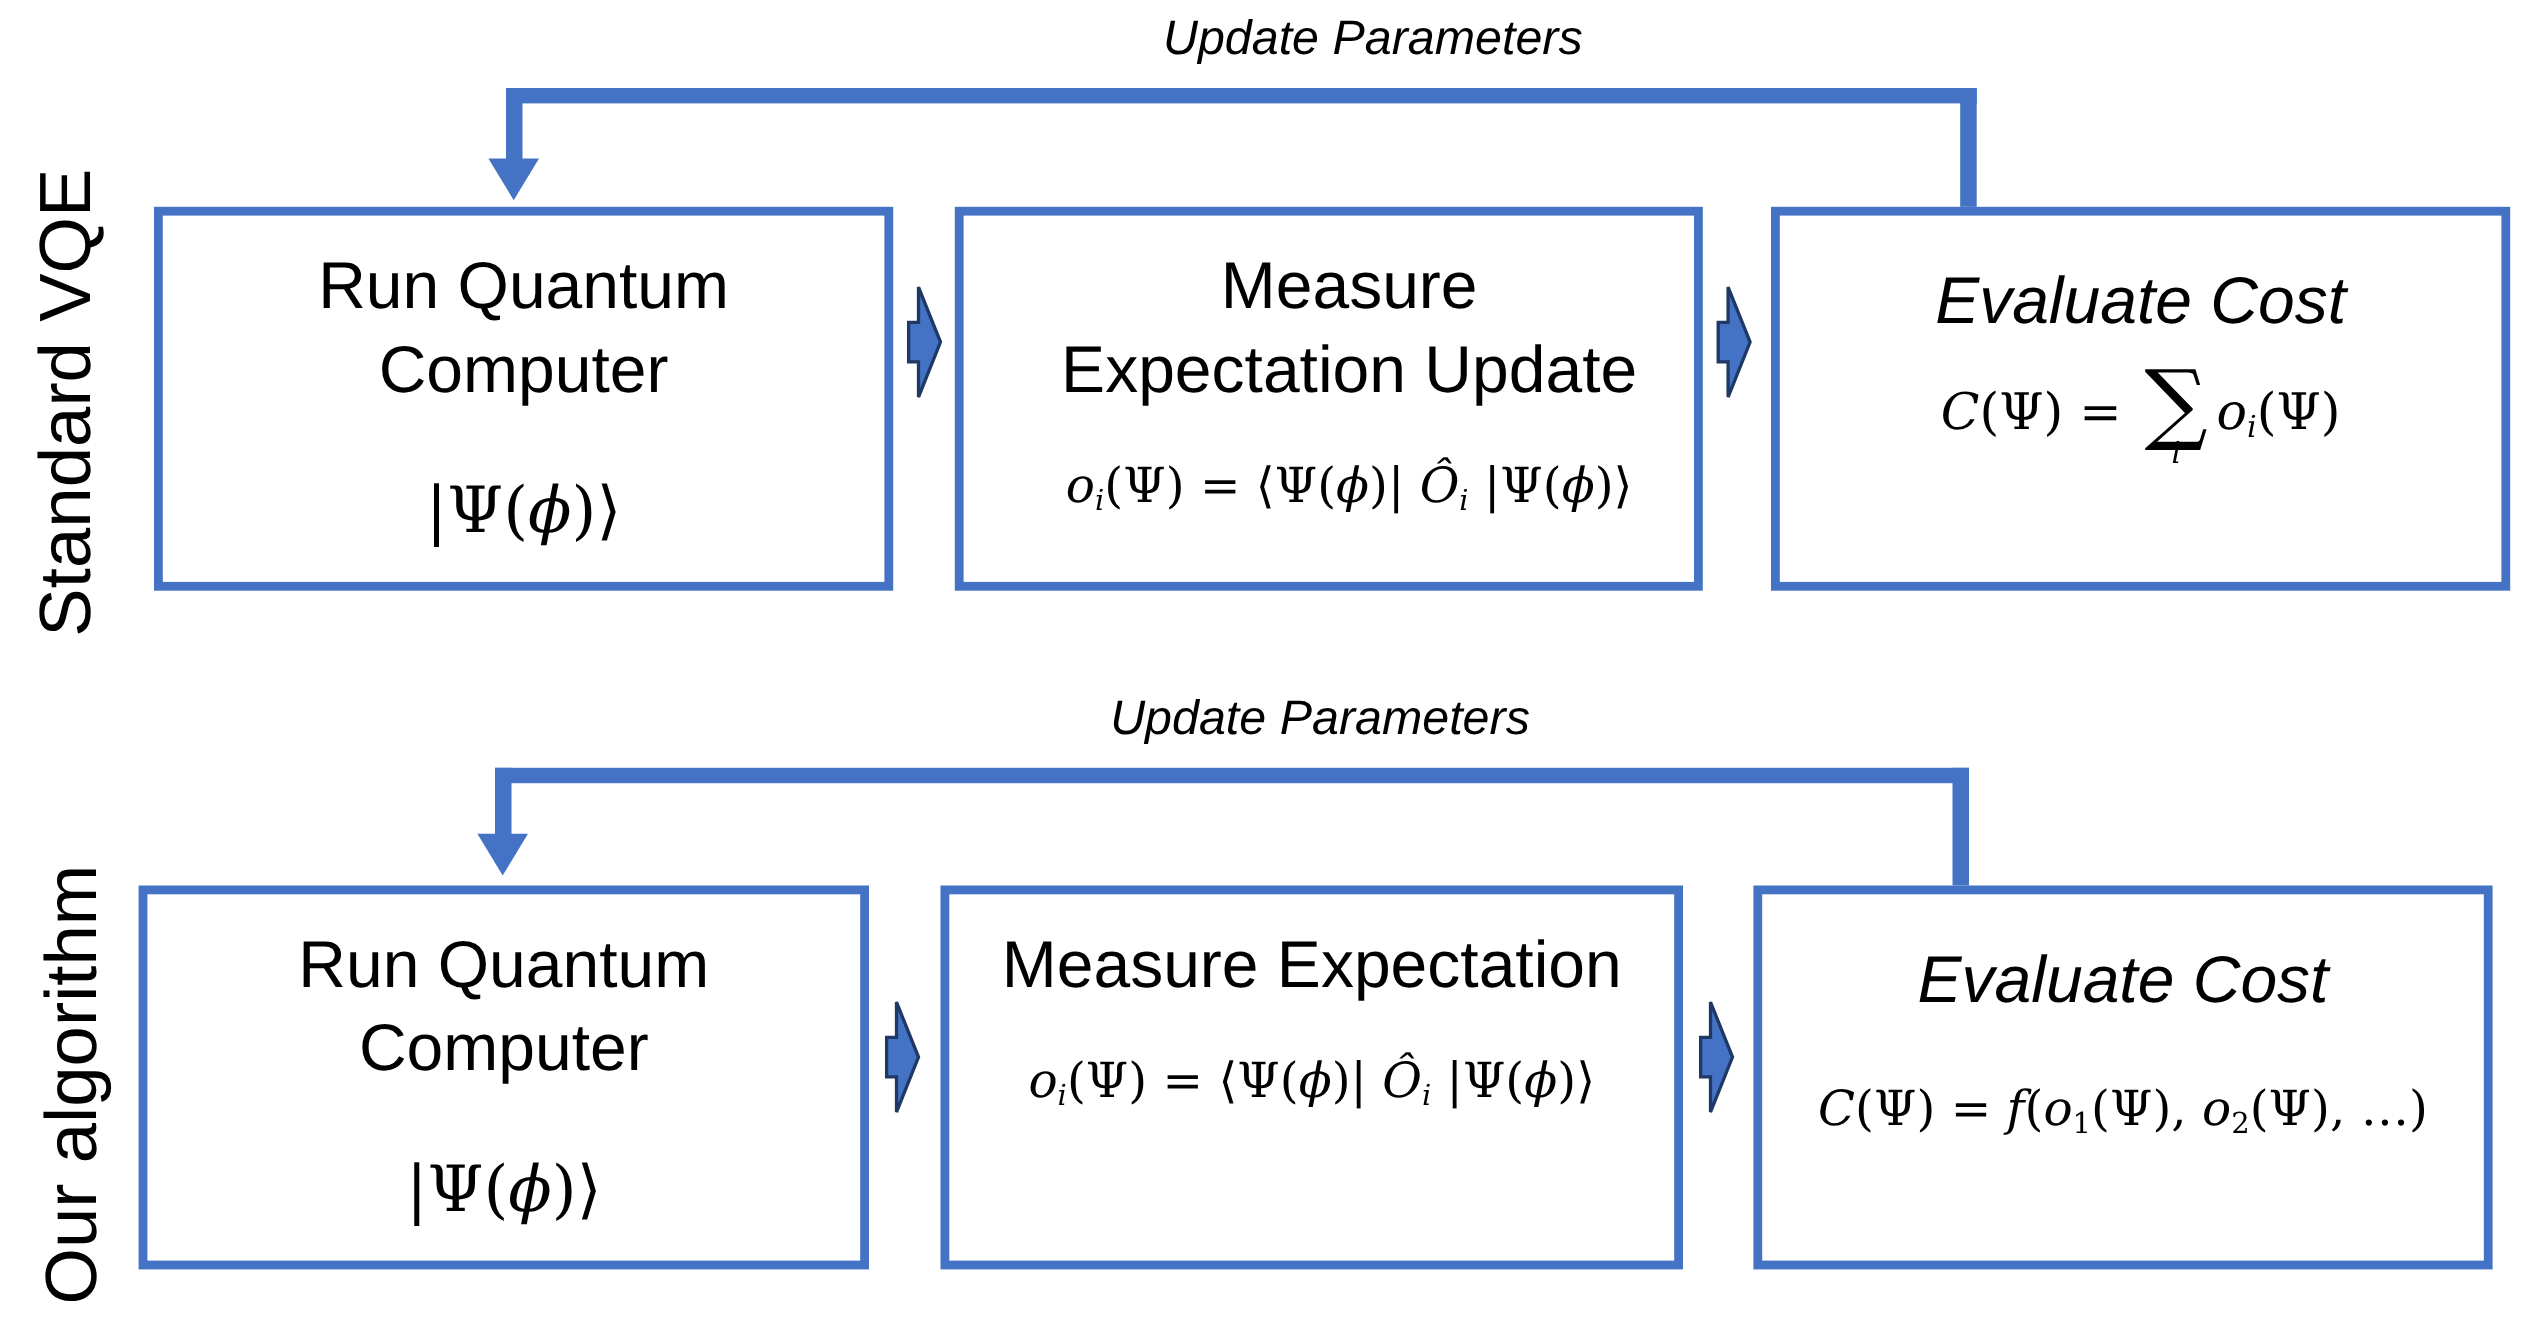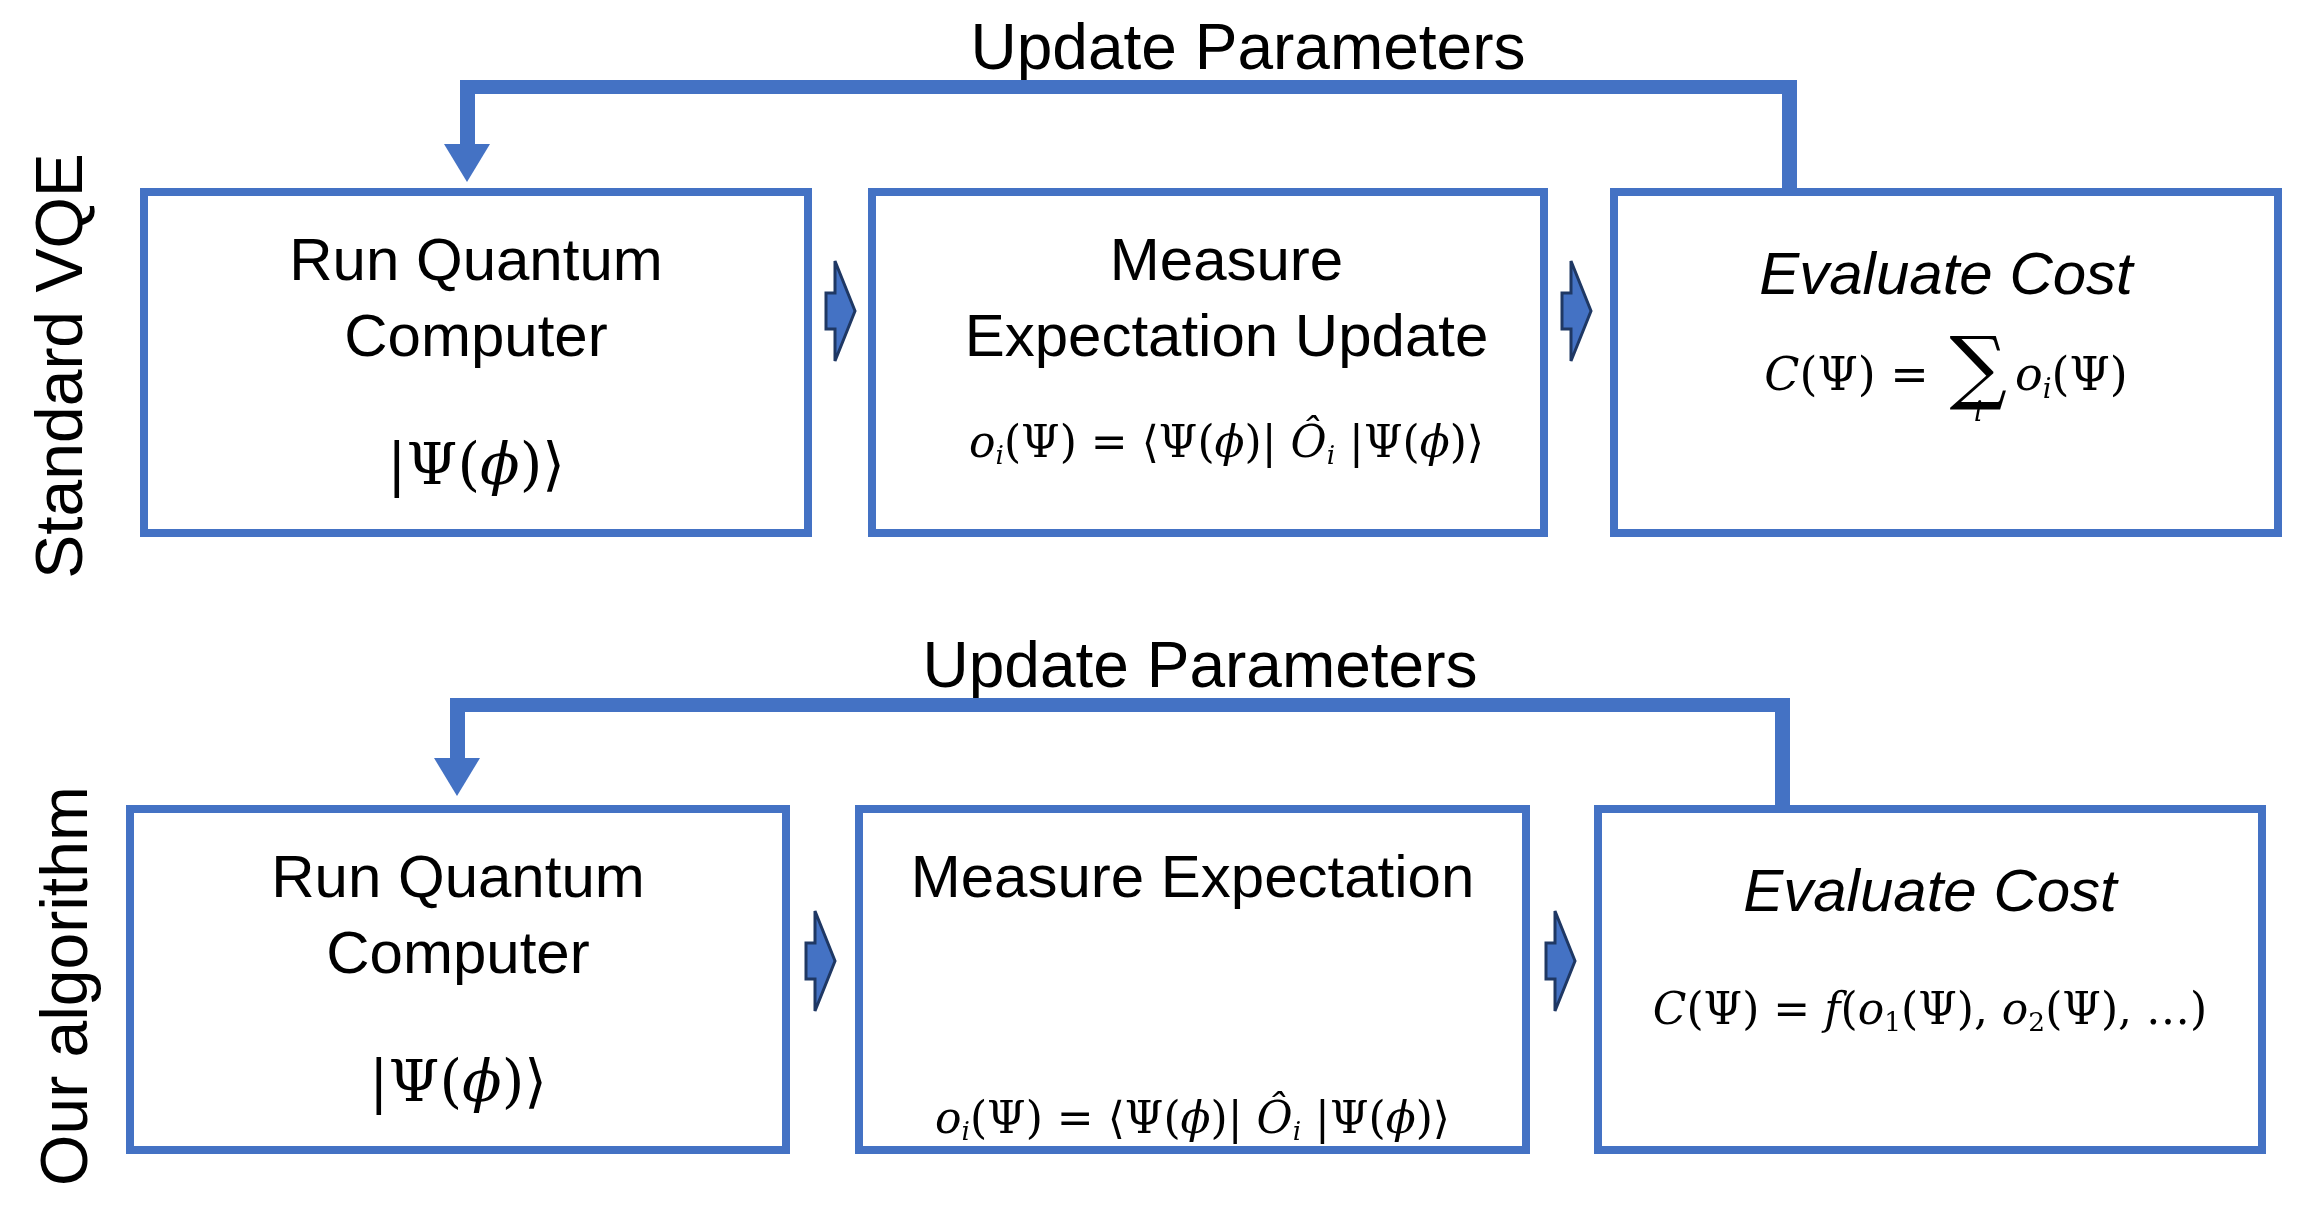--- a/index.html
+++ b/index.html
@@ -13,21 +13,21 @@
   .side-label {
     position:absolute; transform:translate(-50%,-50%) rotate(-90deg);
     white-space:nowrap; font-size:66px; color:var(--ink,#000);
   }
   .sl1 { left:59px;  top:366px; }
   .sl2 { left:64px;  top:986px; }
 
   
   .loop-label {
     position:absolute; transform:translateX(-50%);
-    font-size:64px; white-space:nowrap; color:var(--ink,#000);
+    font-size:44px; white-space:nowrap; color:var(--ink,#000);font-style:italic;
   }
   .ll1 { left:1248px; top:10px;  }
   .ll2 { left:1200px; top:628px; }
 
   
   .hline, .vstem { position:absolute; background:var(--accent,#4472C4); }
   .h1 { left:460px;  top:80px;  width:1337px; height:14px; }
   .h2 { left:450px;  top:698px; width:1340px; height:14px; }
   .ls1 { left:460px;  top:80px;  width:15px; height:66px; }
   .rs1 { left:1782px; top:80px;  width:15px; height:116px; }
@@ -46,21 +46,21 @@
     position:absolute; box-sizing:border-box;
     border:8px solid var(--accent,#4472C4); background:#fff;
     display:flex; flex-direction:column; align-items:center;
   }
   .b11,.b12,.b13 { top:188px; height:349px; }
   .b21,.b22,.b23 { top:805px; height:349px; }
   .b11 { left:140px;  width:672px; }
   .b12 { left:868px;  width:680px;padding-left:37px; }
   .b13 { left:1610px; width:672px; }
   .b21 { left:126px;  width:664px; }
-  .b22 { left:855px;  width:675px;justify-content:space-between; }
+  .b22 { left:855px;  width:675px; }
   .b23 { left:1594px; width:672px; }
 
   .box-title { margin-top:26px; text-align:center; font-size:60px; line-height:76px; }
   .b13 .box-title, .b23 .box-title { margin-top:40px;font-style:italic; }
   .tl { display:block; white-space:nowrap; }
 
   .box-formula {
     font-family:"DejaVu Serif", serif; font-size:44px; margin-top:42px;
     white-space:nowrap; text-align:center;
   }

